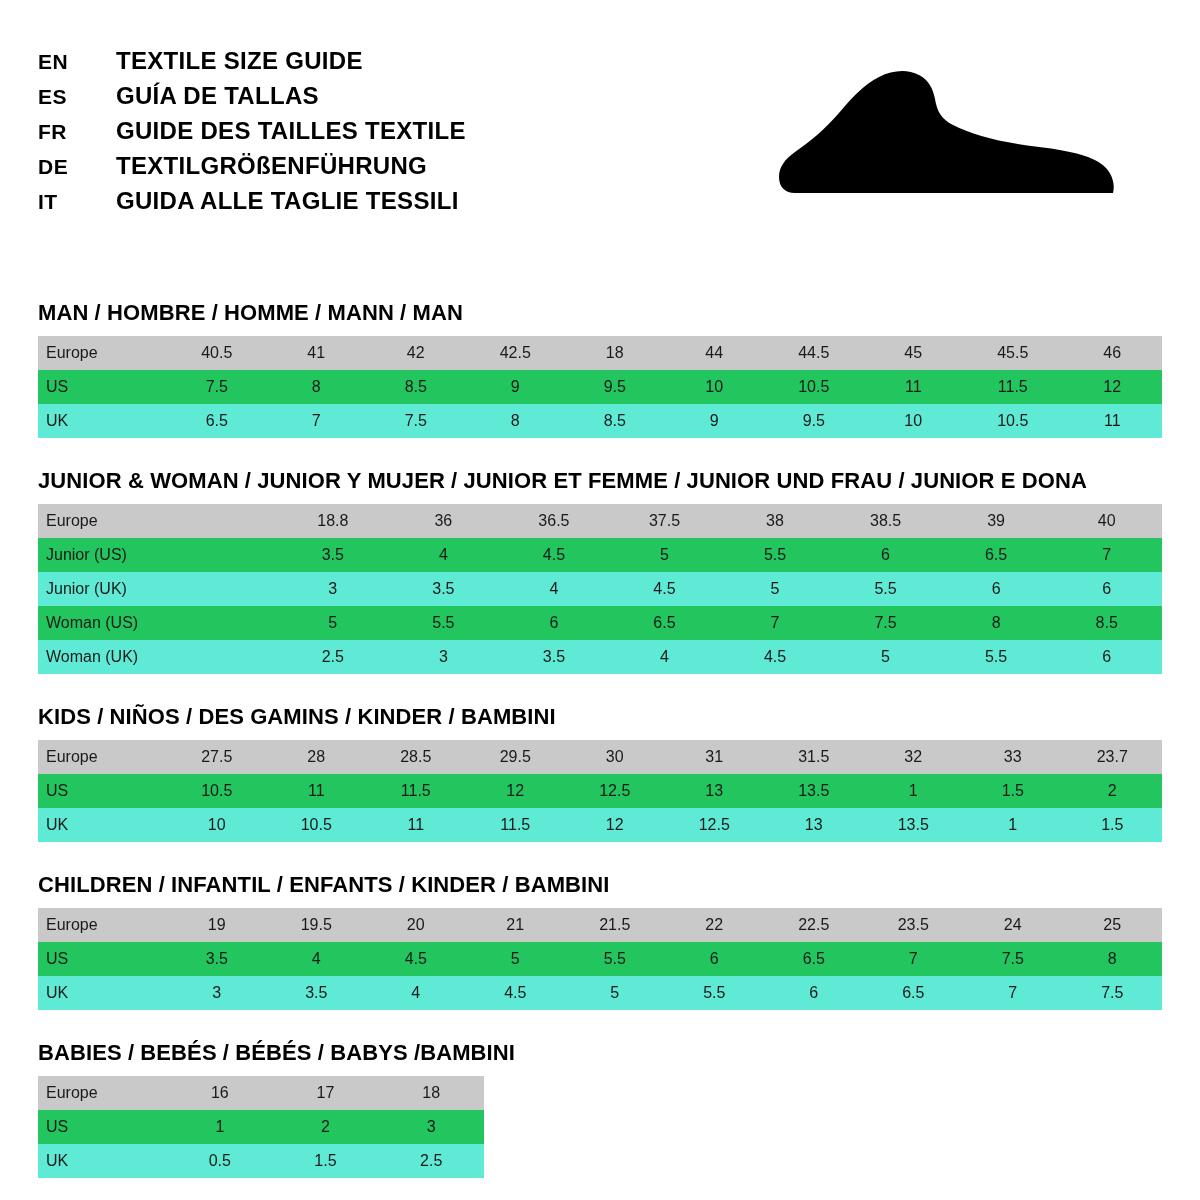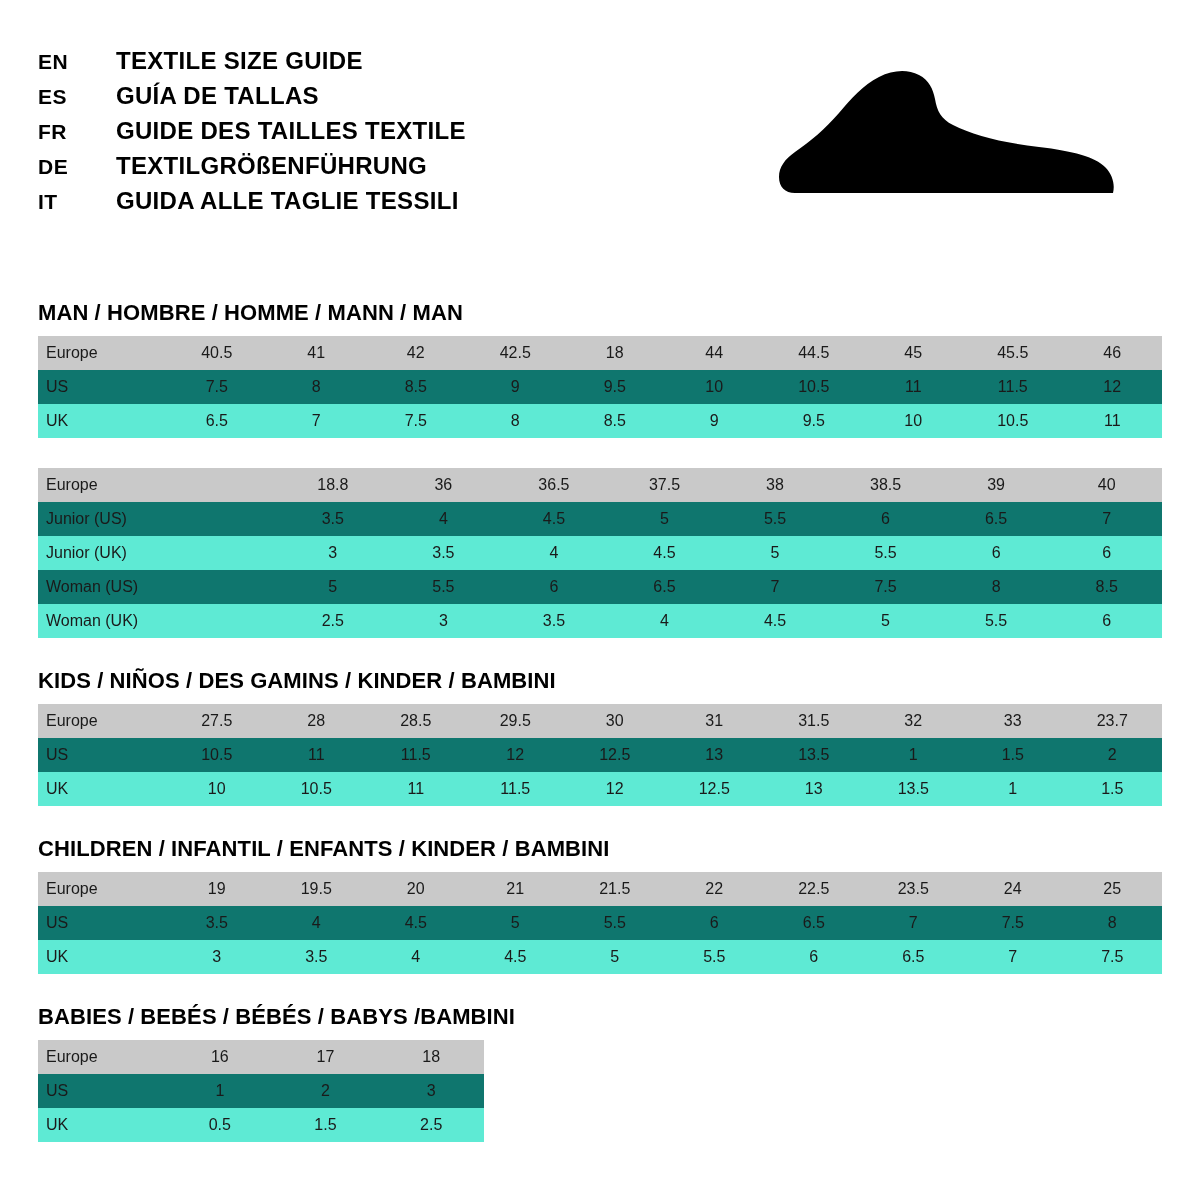--- a/index.html
+++ b/index.html
@@ -94,21 +94,21 @@
   }
   td.label {
     text-align: left;
     padding-left: 8px;
     width: 120px;
   }
   tr.shaded td {
     background: #c9c9c9;
   }
   tr.plain td {
-    background: #0f766e;
+    background: #22c55e;
   }
   tr.light td {
     background: #5eead4;
   }
 </style>
 </head>
 <body>
 
 <div class="page">
 
@@ -189,20 +189,21 @@
         <td>9.5</td>
         <td>10</td>
         <td>10.5</td>
         <td>11</td>
       </tr>
     </tbody>
       </table>
   </div>
 
   <div class="section">
+    <div class="section-title">JUNIOR &amp; WOMAN / JUNIOR Y MUJER / JUNIOR ET FEMME / JUNIOR UND FRAU / JUNIOR E DONA</div>
     <table class="full">
       <tbody>
           <tr class="shaded">
         <td class="label">Europe</td>
         <td></td>
         <td>18.8</td>
         <td>36</td>
         <td>36.5</td>
         <td>37.5</td>
         <td>38</td>

